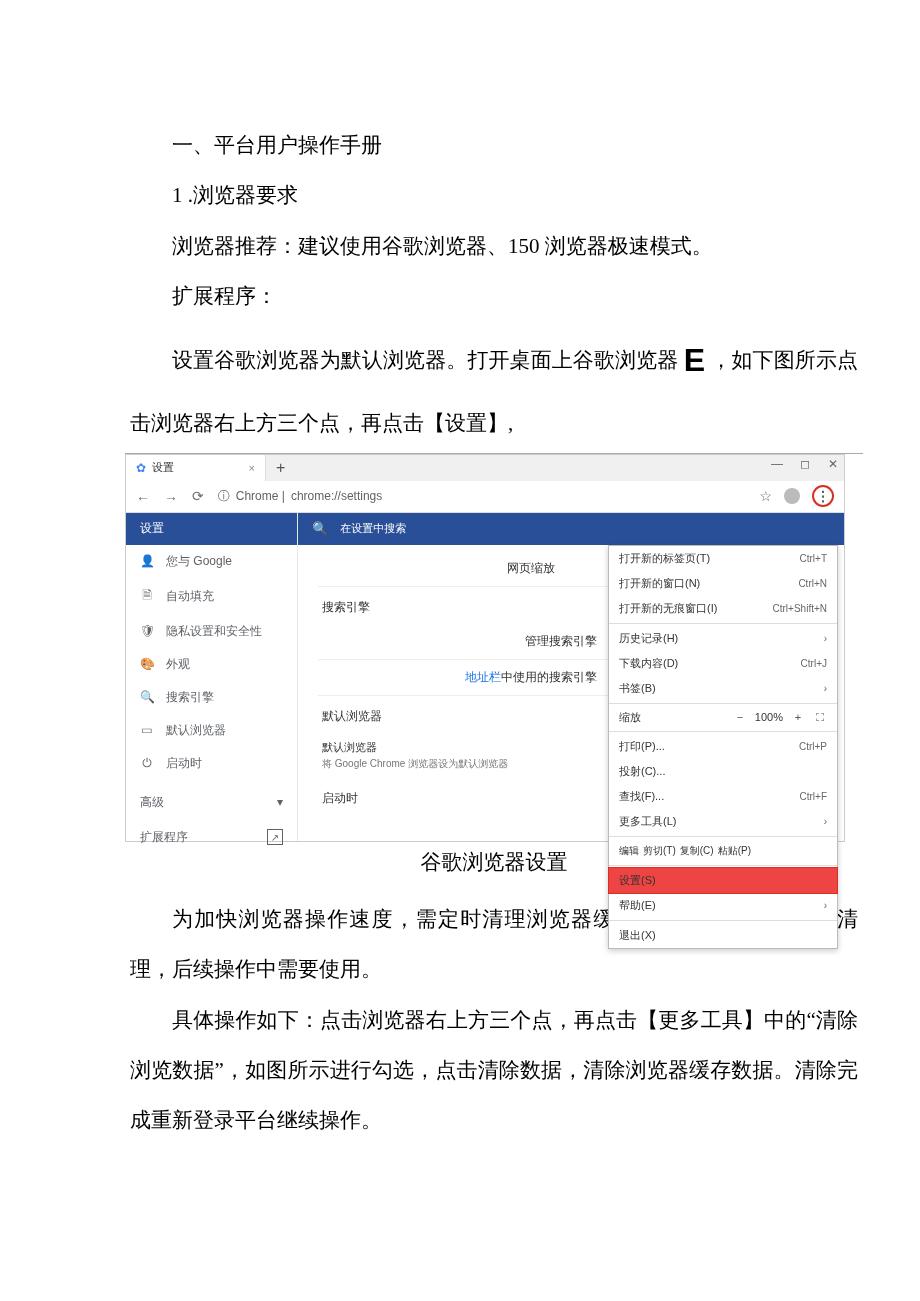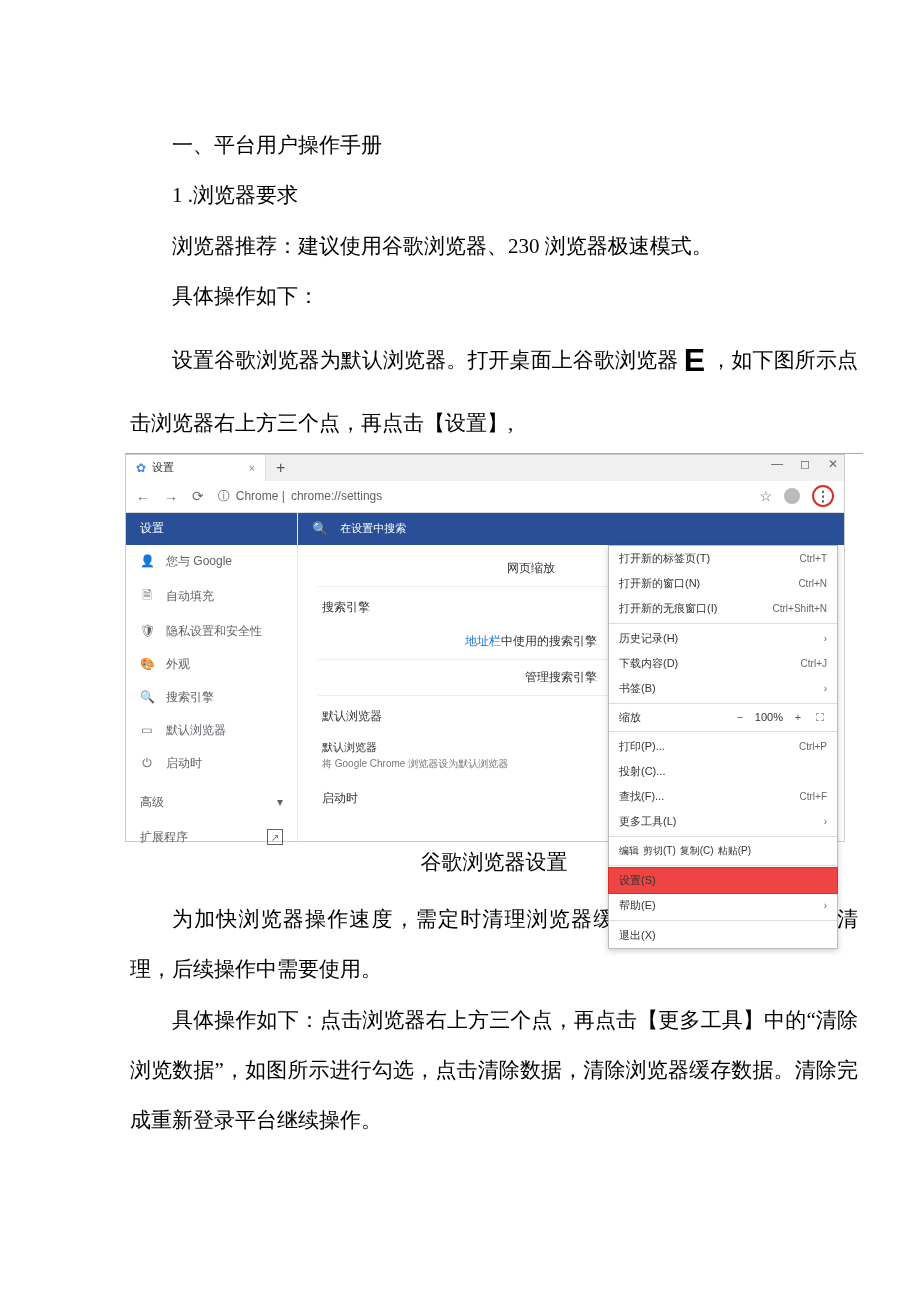--- a/index.html
+++ b/index.html
@@ -59,22 +59,22 @@
     .arrow-line.a1 { right: 76px; top: 58px; height: 240px; transform: rotate(24deg); }
     .ext-row { display: flex; align-items: center; justify-content: space-between; padding: 10px 14px; color: #5f6368; font-size: 12px; }
     .ext-ico { border: 1px solid #5f6368; width: 16px; height: 16px; display: flex; align-items: center; justify-content: center; font-size: 10px; }
   </style>
 </head>
 <body>
 
 <div class="page">
   <div class="doc-line indent">一、平台用户操作手册</div>
   <div class="doc-line indent">1 .浏览器要求</div>
-  <div class="doc-line indent">浏览器推荐：建议使用谷歌浏览器、230 浏览器极速模式。</div>
-  <div class="doc-line indent">具体操作如下：</div>
+  <div class="doc-line indent">浏览器推荐：建议使用谷歌浏览器、150 浏览器极速模式。</div>
+  <div class="doc-line indent">扩展程序：</div>
   <div class="doc-line indent">
     <span>设置谷歌浏览器为默认浏览器。打开桌面上谷歌浏览器 </span>
     <span class="big-E">E</span>
     <span>，如下图所示点击浏览器右上方三个点，再点击【设置】,</span>
   </div>
 
   <div class="screenshot-wrap">
     <div class="browser">
       <div class="tabbar">
         <div class="tab">
@@ -153,27 +153,27 @@
             <span>在设置中搜索</span>
           </div>
           <div class="main-body">
             <div class="setting-row">
               <span class="setting-label">网页缩放</span>
               <span class="setting-val">100%</span>
               <span class="chev-down">▾</span>
             </div>
             <div class="sec-title">搜索引擎</div>
             <div class="setting-row">
+              <span class="setting-label">管理搜索引擎</span>
+              <span class="chev-right">›</span>
+            </div>
+            <div class="setting-row">
               <span class="setting-label"><span class="link-blue">地址栏</span><span>中使用的搜索引擎</span></span>
               <span class="setting-val">Google</span>
               <span class="chev-down">▾</span>
-            </div>
-            <div class="setting-row">
-              <span class="setting-label">管理搜索引擎</span>
-              <span class="chev-right">›</span>
             </div>
             <div class="sec-title">默认浏览器</div>
             <div class="default-block">
               <div class="default-desc">
                 <div>默认浏览器</div>
                 <div class="sub">将 Google Chrome 浏览器设为默认浏览器</div>
               </div>
               <div class="set-default-btn">设为默认选项</div>
             </div>
             <div class="sec-title">启动时</div>

